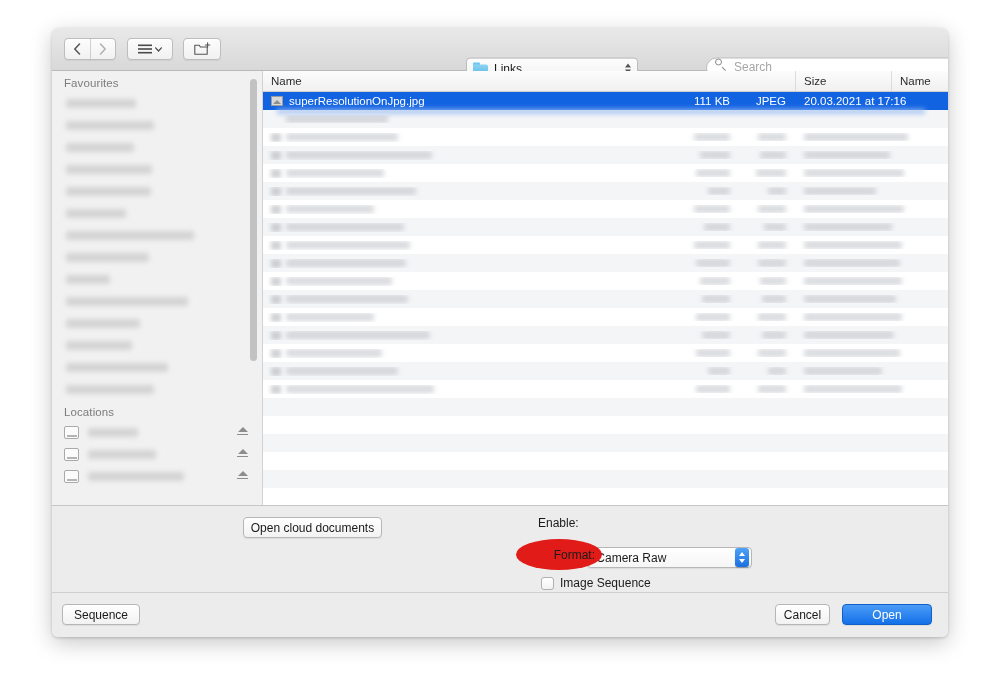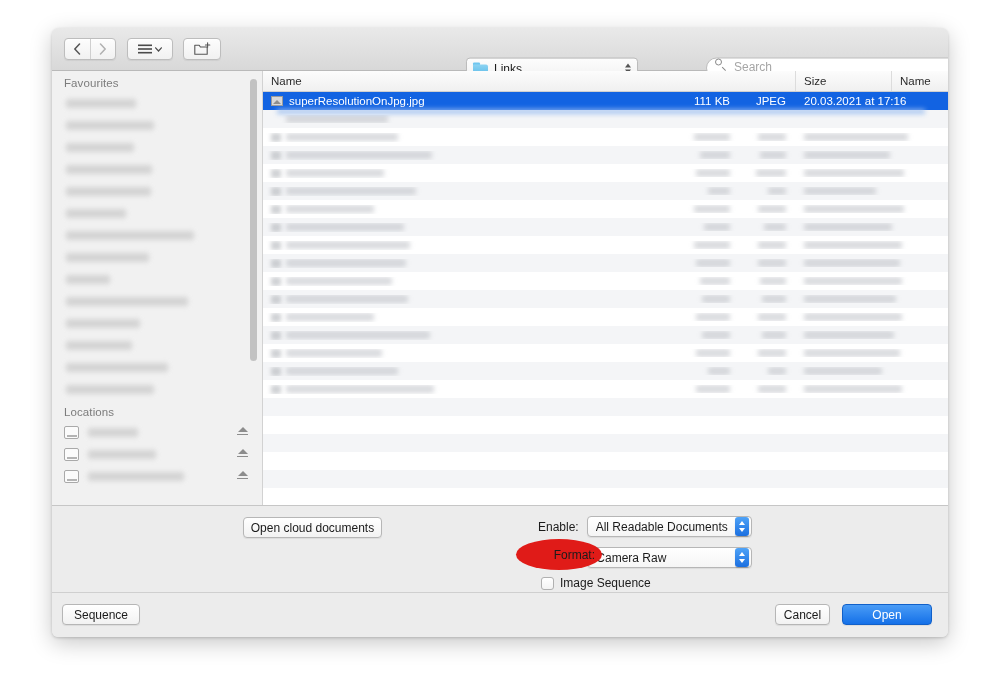--- a/index.html
+++ b/index.html
@@ -967,27 +967,20 @@
       <div id="selection-halo"></div>
     </div>
   </div>
 
   <div id="accessory-panel">
 
     <div class="push-button" id="open-cloud-documents-button">Open cloud documents</div>
 
     <div class="field-row" id="enable-row">
       <span class="field-label">Enable:</span>
-      <div class="popup-select">
-        <span class="pv">All Readable Documents</span>
-        <span class="stepper blue">
-          <span class="up"></span>
-            <span class="down"></span>
-        </span>
-      </div>
     </div>
 
     <div class="field-row" id="format-row">
       <span class="field-label">Format:</span>
       <div class="popup-select">
         <span class="pv">Camera Raw</span>
         <span class="stepper blue">
           <span class="up"></span>
             <span class="down"></span>
         </span>

